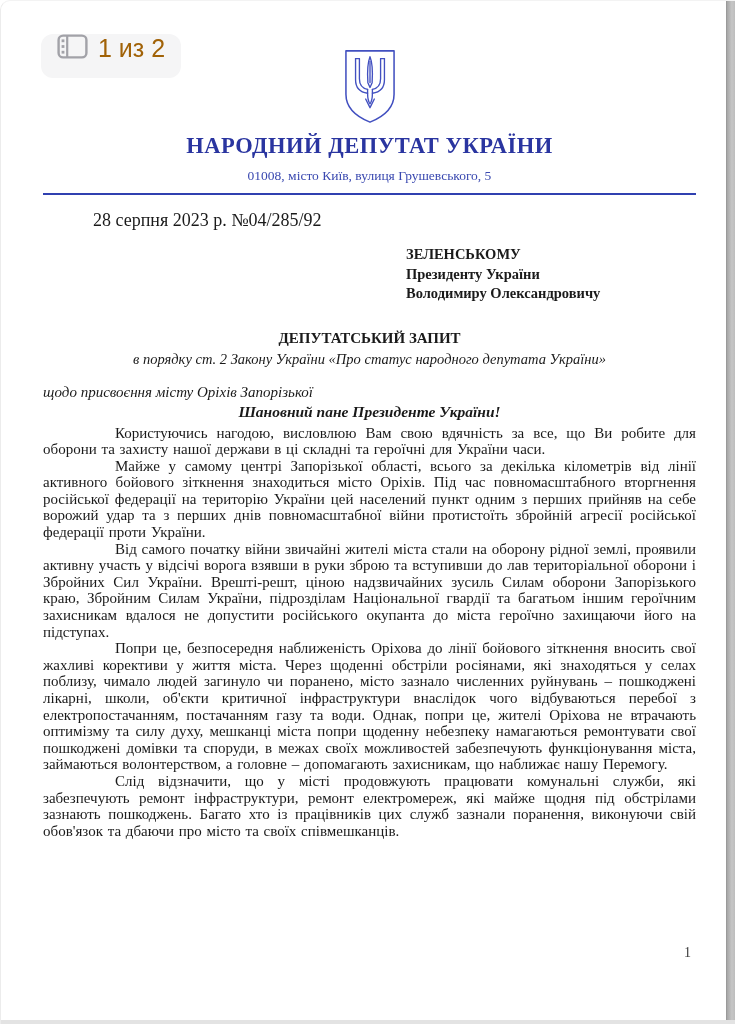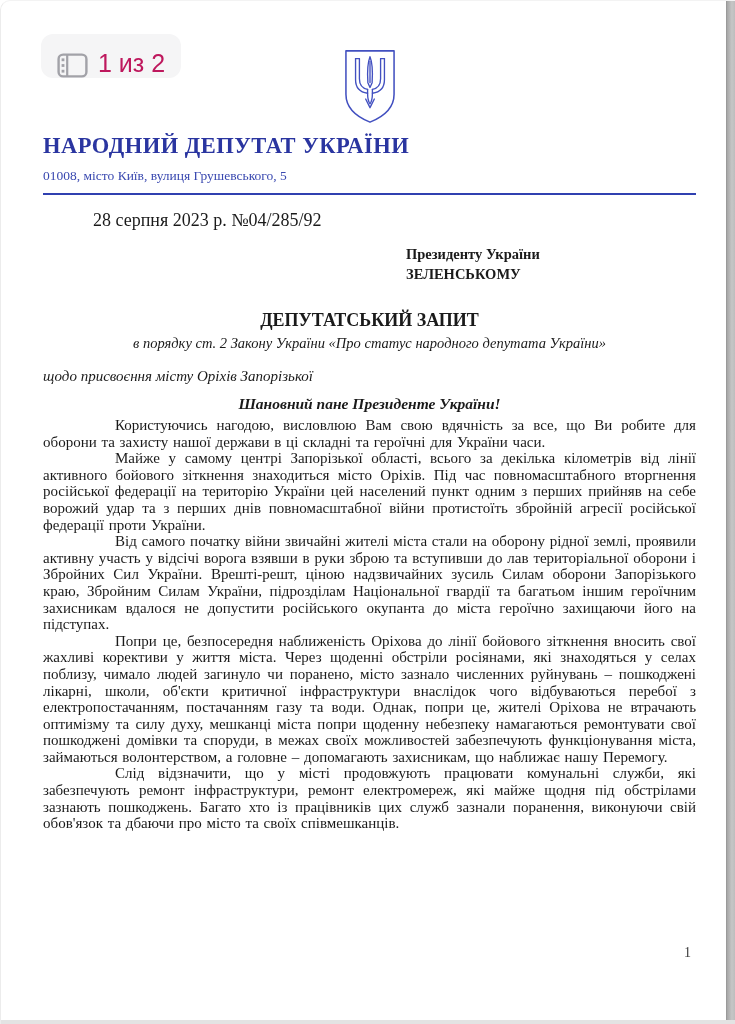--- a/index.html
+++ b/index.html
@@ -32,54 +32,55 @@
     width: 735px; height: 4px;
     background: #e3e3e3;
   }
 
   
   .page-badge {
     position: absolute;
     left: 40px; top: 33px;
     height: 44px;
     display: flex;
-    align-items: flex-end;
+    align-items: flex-start;
     gap: 10px;
     padding: 0 16px;
     background: #f5f5f6;
     border-radius: 12px;
     font-family: "Liberation Sans", sans-serif;
     font-size: 25px;
-    color: #be185d;
+    color: #a16207;
     user-select: none;
   }
   .page-badge svg { display: block; }
 
   .page {
     position: relative;
     width: 735px;
     padding: 0 40px 0 42px;
   }
 
   .emblem {
     margin: 47px auto 0 auto;
     width: 58px; height: 77px;
   }
   .emblem svg { display: block; width: 100%; height: 100%; }
 
   .lh-title {
     margin-top: 8px;
-    text-align: left;
+    text-align: center;
     font-weight: bold;
     font-size: 22.5px;
     letter-spacing: 0.5px;
     color: #2a35a0;
   }
   .lh-address {
     margin-top: 9px;
+    text-align: center;
     font-size: 13.5px;
     color: #3a49b0;
   }
   .lh-rule {
     margin-top: 9px;
     height: 2px;
     background: #3040b0;
   }
 
   .date-line {
@@ -93,38 +94,37 @@
     margin-left: 363px;
     font-size: 14.5px;
     font-weight: bold;
     line-height: 19.5px;
   }
 
   .doc-title {
     margin-top: 26px;
     text-align: center;
     font-weight: bold;
-    font-size: 18px;
+    font-size: 15px;
   }
   .doc-subtitle {
     margin-top: 4px;
     text-align: center;
     font-style: italic;
     font-size: 14.5px;
   }
 
   .subject {
     margin-top: 14px;
     font-style: italic;
     font-size: 15px;
     line-height: 21px;
   }
 
   .salutation {
-    margin-top: 8px;
     text-align: center;
     font-weight: bold;
     font-style: italic;
     font-size: 15.5px;
   }
 
   .body-text { margin-top: 4px; }
   .body-text p {
     font-size: 15px;
     line-height: 16.6px;
@@ -181,22 +181,23 @@
       </svg>
     </div>
 
     <div class="lh-title">НАРОДНИЙ ДЕПУТАТ УКРАЇНИ</div>
     <div class="lh-address">01008, місто Київ, вулиця Грушевського, 5</div>
     <div class="lh-rule"></div>
 
     <div class="date-line">28 серпня 2023 р. №04/285/92</div>
 
     <div class="addressee">
+      <div>ЗЕЛЕНСЬКОМУ</div>
       <div>Президенту України</div>
-      <div>ЗЕЛЕНСЬКОМУ</div>
+      <div>Володимиру Олександровичу</div>
     </div>
 
     <div class="doc-title">ДЕПУТАТСЬКИЙ ЗАПИТ</div>
     <div class="doc-subtitle">в порядку ст. 2 Закону України «Про статус народного депутата України»</div>
 
     <div class="subject">
       <div>щодо присвоєння місту Оріхів  Запорізької</div>
     </div>
 
     <div class="salutation">Шановний пане Президенте України!</div>

